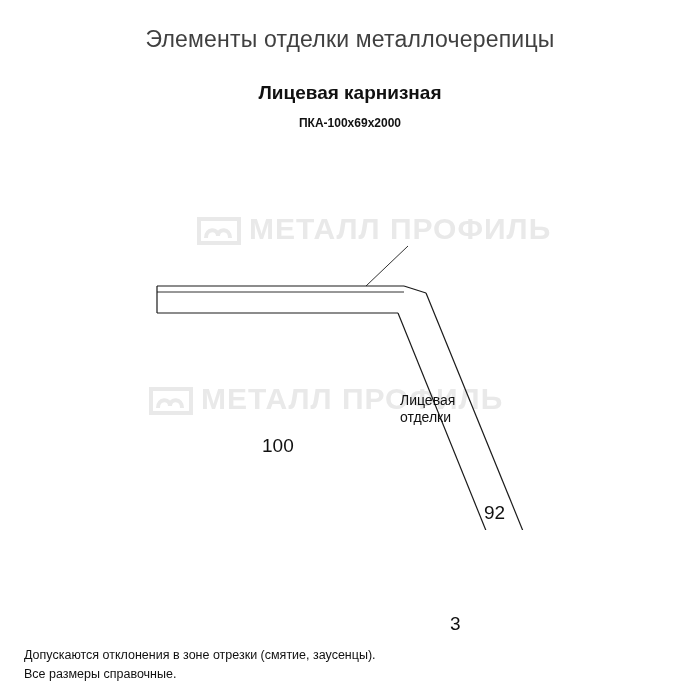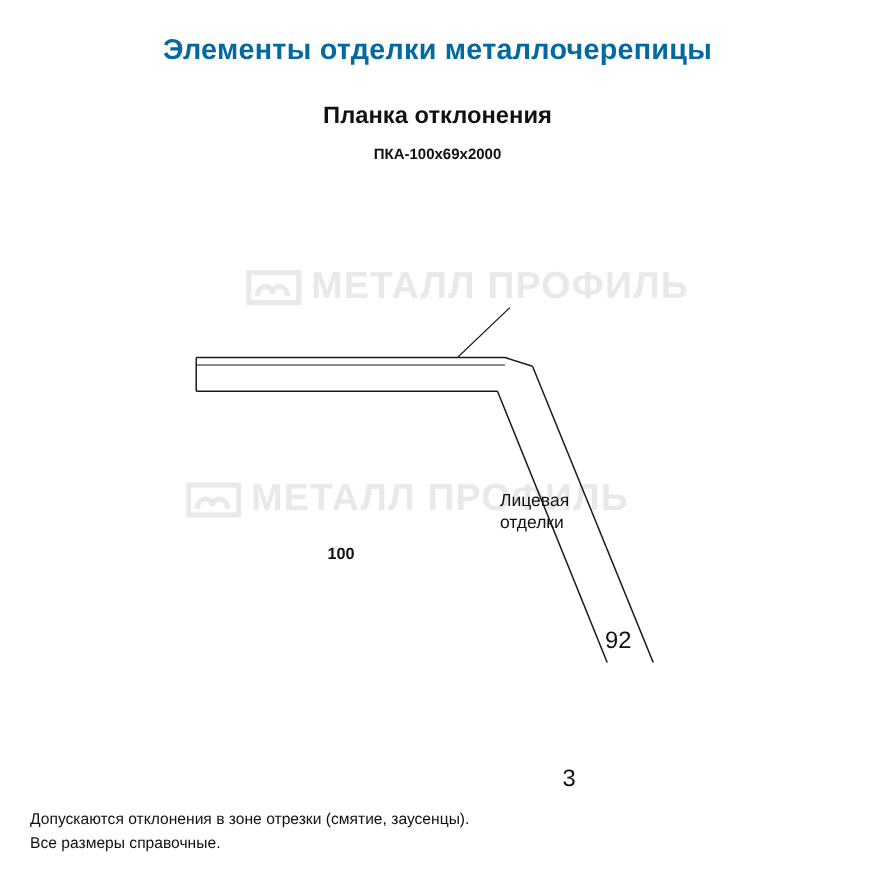--- a/index.html
+++ b/index.html
@@ -21,24 +21,24 @@
   }
   .title-block {
     position: absolute;
     top: 26px;
     left: 0;
     width: 700px;
     text-align: center;
   }
   .main-title {
     font-size: 23px;
-    font-weight: bold;
+    font-weight: normal;
     letter-spacing: 0.2px;
     margin: 0;
-    color: #0369a1;
+    color: #404040;
   }
   .sub-title {
     font-size: 19px;
     font-weight: bold;
     margin: 0;
     margin-top: 29px;
     color: #111111;
   }
   .code-title {
     font-size: 12px;
@@ -77,21 +77,21 @@
     display: inline-block;
     vertical-align: middle;
     margin-right: 7px;
   }
   .label {
     position: absolute;
     font-size: 17px;
     color: #111111;
     white-space: nowrap;
   }
-  .label-100 { left: 262px; top: 265px; font-size: 13px; font-weight: bold; }
+  .label-100 { left: 262px; top: 265px; font-size: 19px; }
   .label-69  { left: 484px; top: 332px; font-size: 19px; }
   .label-10  { left: 450px; top: 443px; font-size: 19px; }
   .label-face {
     left: 400px;
     top: 222px;
     font-size: 14px;
     line-height: 17px;
     text-align: left;
   }
   .notes {
@@ -104,21 +104,21 @@
   }
   .notes div { white-space: nowrap; }
 </style>
 </head>
 <body>
 
 <div class="page">
 
   <div class="title-block">
     <h1 class="main-title">Элементы отделки металлочерепицы</h1>
-    <h2 class="sub-title">Планка отклонения</h2>
+    <h2 class="sub-title">Лицевая карнизная</h2>
     <h3 class="code-title">ПКА-100х69х2000</h3>
   </div>
 
   <div class="watermarks">
     <div class="wm wm-1">
       <svg class="wm-logo" width="46" height="30" viewBox="0 0 46 30">
         <path d="M3 3 H43 V27 H3 Z" fill="none" stroke="#e9e9e9" stroke-width="4"></path>
         <path d="M10 22 C10 12, 22 12, 22 20 C22 12, 34 12, 34 22" fill="none" stroke="#e9e9e9" stroke-width="4"></path>
       </svg><span>МЕТАЛЛ ПРОФИЛЬ</span>
     </div>

